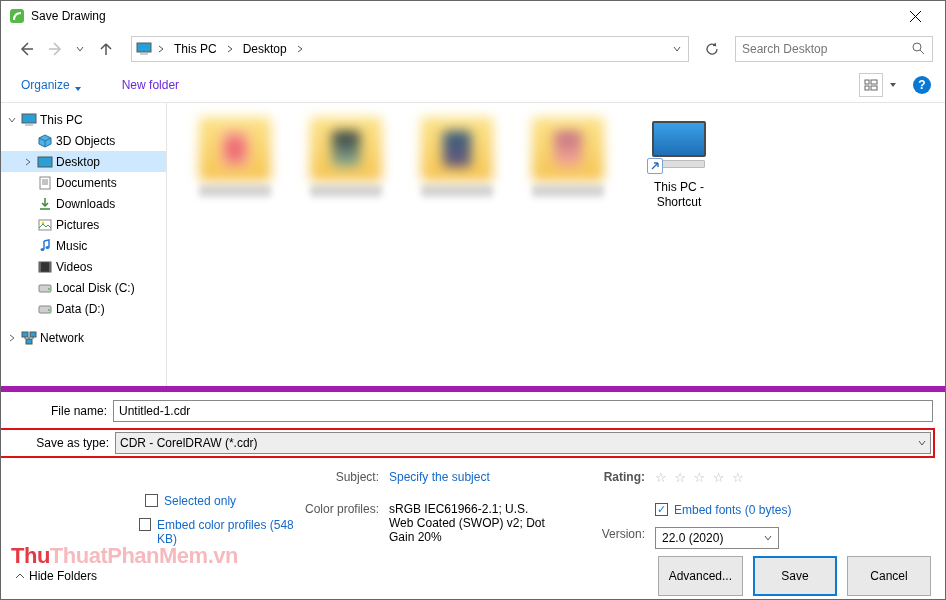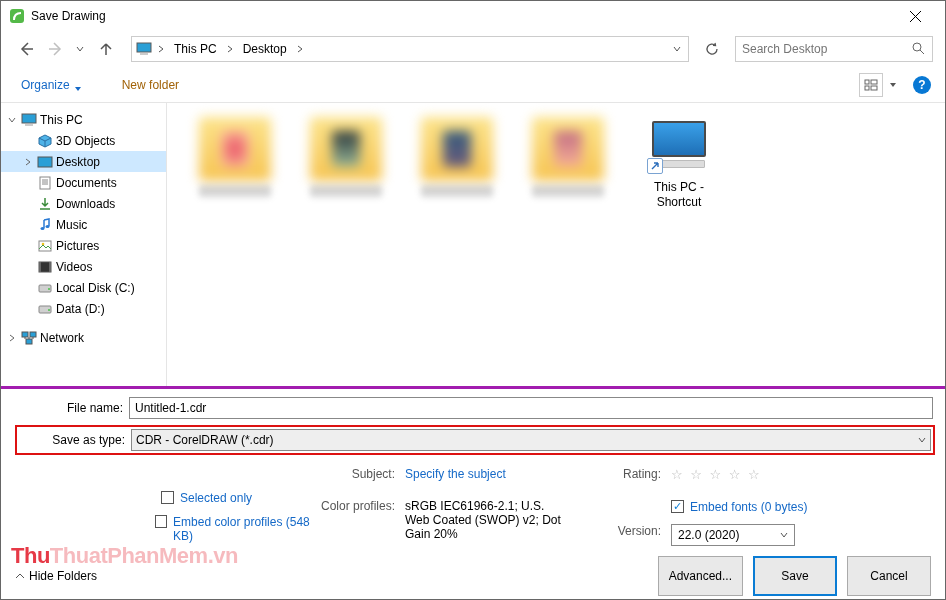--- a/index.html
+++ b/index.html
@@ -25,21 +25,21 @@
 .bc-spacer { flex:1; }
 .bc-dd { width: 18px; height: 24px; display:flex;align-items:center;justify-content:center; color:#555; }
 .refresh { width: 26px; height: 26px; display:flex;align-items:center;justify-content:center; color:#555; }
 .search { width: 198px; height: 26px; border: 1px solid #ccc; display:flex; align-items:center; padding: 0 6px; margin-left: 6px; }
 .search input { border: none; outline: none; flex:1; font-size:12px; color:#333; background:transparent; }
 .search .search-icon { width:14px;height:14px; color:#666; }
 
 
 .toolbar { height: 36px; border-bottom: 1px solid #e5e5e5; display:flex; align-items:center; padding: 0 14px; font-size: 12px; }
 .tb-item { color: #1569c7; display:flex; align-items:flex-end; gap:4px; padding: 4px 6px; }
-.tb-item.muted { color: #a16207; }
+.tb-item.muted { color: #6d28d9; }
 .tb-sep { width: 28px; }
 .tb-spacer { flex:1; }
 .view-icons { display:flex; align-items:center; gap:2px; }
 .view-btn { width:24px;height:24px; border:1px solid #ccc; display:flex;align-items:center;justify-content:center; }
 .help { width:18px;height:18px; border-radius:50%; background:#0878d4; color:#fff; display:flex;align-items:center;justify-content:center; font-size:12px; font-weight:bold; margin-left:12px; }
 
 
 .mainarea { display:flex; height: 283px; }
 .tree { width: 166px; border-right: 1px solid #e5e5e5; padding: 6px 0; overflow:hidden; }
 .tree-row { height: 21px; display:flex; align-items:center; padding-left: 3px; font-size:12px; }
@@ -59,21 +59,21 @@
 .folder-like.f3::after { content:""; position:absolute; left:22px; top:14px; width:28px; height:36px; background: linear-gradient(#355c7d,#6c5b7b); border-radius:3px; }
 .folder-like.f4::after { content:""; position:absolute; left:22px; top:14px; width:28px; height:36px; background: linear-gradient(#c06c84,#f8b195); border-radius:3px; }
 .thumb-label { text-align:center; font-size:11px; color:#666; filter: blur(3px); width:72px; height:12px; background:#888; border-radius:2px; opacity:0.35; }
 .pc-shortcut { width: 88px; display:flex; flex-direction:column; align-items:center; }
 .pc-shortcut .monitor { width:54px;height:36px; background:linear-gradient(#3aa0e8,#1e6fb6); border:2px solid #4a4a4a; border-radius:2px; margin-top:4px; }
 .pc-shortcut .kb { width:52px;height:8px; background:#ddd; border:1px solid #bbb; margin-top:3px; border-radius:1px; }
 .pc-shortcut .arrow-badge { position:relative; margin-top:-10px; margin-left:-48px; width:16px;height:16px; background:#fff; border:1px solid #7aa3d2; border-radius:2px; display:flex;align-items:center;justify-content:center; }
 .pc-shortcut .lbl2 { text-align:center; font-size:12px; margin-top:6px; line-height:1.25; }
 
 
-.bottom { border-top: 3px solid #a21caf; padding: 8px 12px 0 16px; }
+.bottom { border-top: 6px solid #a21caf; padding: 8px 12px 0 0; }
 .fieldrow { display:flex; align-items:center; margin-bottom: 6px; }
 .fieldrow .flabel { width: 112px; text-align:right; padding-right: 6px; font-size:12px; }
 .fieldrow .finput { flex:1; height: 22px; border:1px solid #888; padding: 0 5px; font-size:12px; outline:none; background:#fff; }
 .fieldrow .fselect { flex:1; height: 22px; font-size:12px; padding: 0 4px; background:#eee; border:1px solid #888; display:flex;align-items:center; justify-content:space-between; }
 .highlight-box { border: 2px solid #d11; padding: 2px; margin: 0 -2px 6px -2px; }
 .highlight-box .fieldrow { margin-bottom: 0; }
 
 .meta { display:flex; padding: 6px 0 0 0; font-size:12px; }
 .meta-col { display:flex; flex-direction:column; gap:10px; }
 .meta-col.c1 { width: 300px; padding-left: 80px; }
@@ -279,39 +279,39 @@
             <svg width="12" height="14" viewBox="0 0 12 14">
               <path d="M6 1 V9 M3 6 L6 9 L9 6" stroke="#3a8a3a" fill="none" stroke-width="1.5"></path>
               <path d="M1 12 H11" stroke="#3a8a3a" stroke-width="1.5"></path>
             </svg>
           </span>
           <span class="lbl">Downloads</span>
         </div>
         <div class="tree-row indent1">
           <span class="tw"></span>
           <span class="tree-icon">
+            <svg width="14" height="12" viewBox="0 0 14 12">
+              <rect x="1" y="1" width="12" height="10" fill="#fff" stroke="#888"></rect>
+              <circle cx="5" cy="4" r="1.3" fill="#f0c420"></circle>
+              <path d="M1 9 L5 5 L8 8 L10 6 L13 9" stroke="#4a9a4a" fill="none"></path>
+            </svg>
+          </span>
+          <span class="lbl">Pictures</span>
+        </div>
+        <div class="tree-row indent1">
+          <span class="tw"></span>
+          <span class="tree-icon">
             <svg width="12" height="14" viewBox="0 0 12 14">
               <path d="M5 2 V10" stroke="#2a7ad4" stroke-width="1.5"></path>
               <ellipse cx="3.5" cy="10.5" rx="2" ry="1.5" fill="#2a7ad4"></ellipse>
               <path d="M5 2 L10 1 V8" stroke="#2a7ad4" stroke-width="1.5" fill="none"></path>
               <ellipse cx="8.5" cy="8.5" rx="2" ry="1.5" fill="#2a7ad4"></ellipse>
             </svg>
           </span>
           <span class="lbl">Music</span>
-        </div>
-        <div class="tree-row indent1">
-          <span class="tw"></span>
-          <span class="tree-icon">
-            <svg width="14" height="12" viewBox="0 0 14 12">
-              <rect x="1" y="1" width="12" height="10" fill="#fff" stroke="#888"></rect>
-              <circle cx="5" cy="4" r="1.3" fill="#f0c420"></circle>
-              <path d="M1 9 L5 5 L8 8 L10 6 L13 9" stroke="#4a9a4a" fill="none"></path>
-            </svg>
-          </span>
-          <span class="lbl">Pictures</span>
         </div>
         <div class="tree-row indent1">
           <span class="tw"></span>
           <span class="tree-icon">
             <svg width="14" height="12" viewBox="0 0 14 12">
               <rect x="1" y="1" width="12" height="10" fill="#333" stroke="#555"></rect>
               <rect x="1" y="1" width="2" height="10" fill="#666"></rect>
               <rect x="11" y="1" width="2" height="10" fill="#666"></rect>
             </svg>
           </span>
@@ -424,21 +424,21 @@
         <span class="blue">Specify the subject</span>
       </div>
       <div class="meta-row" style="margin-top:8px;">
         <span class="meta-label2">Color profiles:</span>
         <span style="max-width:160px;">sRGB IEC61966-2.1; U.S. Web Coated (SWOP) v2; Dot Gain 20%</span>
       </div>
     </div>
 
     <div class="meta-col c3">
       <div class="meta-row">
-        <span class="meta-label" style="width:48px;">Rating:</span>
+        <span class="meta-label" style="width:48px;font-weight:bold;">Rating:</span>
         <span class="stars">☆ ☆ ☆ ☆ ☆</span>
       </div>
       <div class="meta-row" style="margin-top:8px;">
         <span style="width:48px;"></span>
         <span class="chk">✓</span>
         <span class="blue">Embed fonts (0 bytes)</span>
       </div>
       <div class="meta-row">
         <span style="width:48px;text-align:right;padding-right:4px;color:#555;">Version:</span>
         <div class="version-select">

